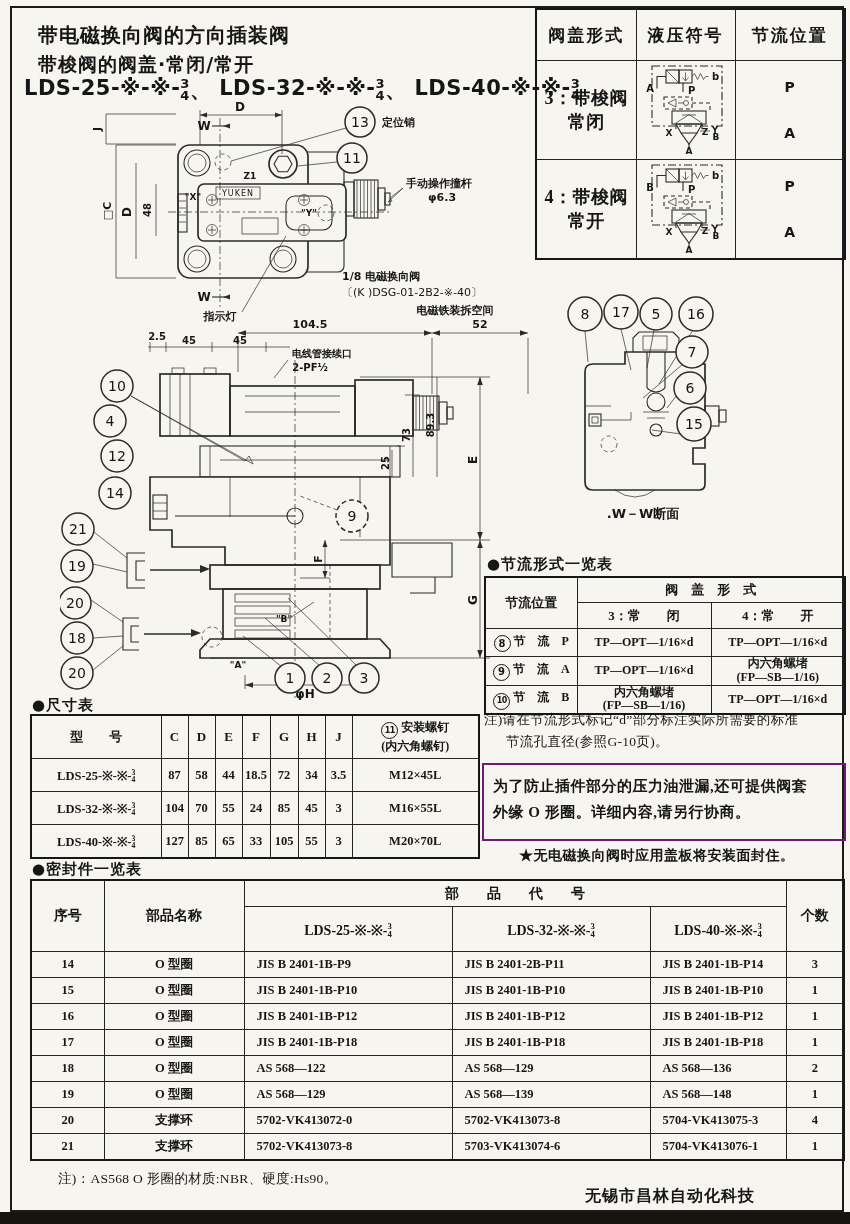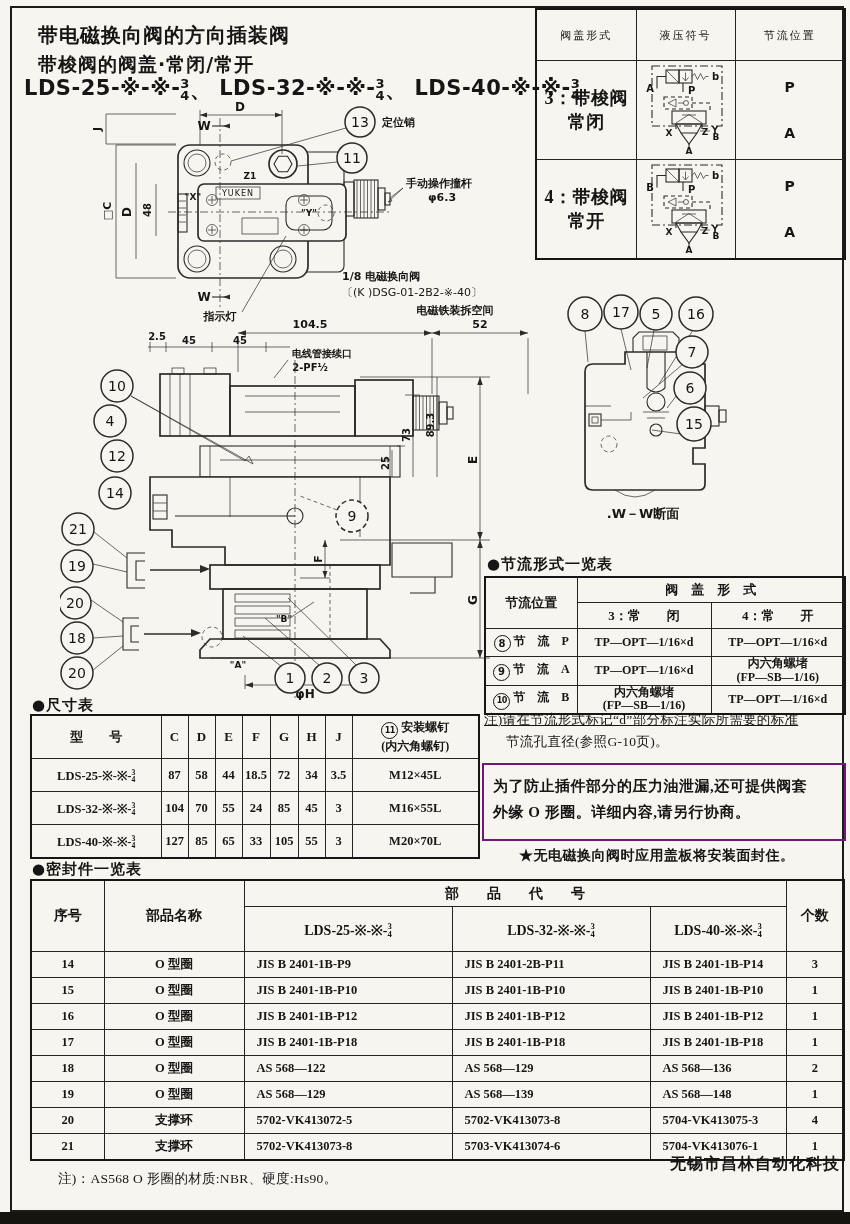--- a/index.html
+++ b/index.html
@@ -24,21 +24,21 @@
   .cjk{font-family:"Liberation Serif",serif;}
 
   
   .cn{display:inline-flex;align-items:center;justify-content:center;width:15px;height:15px;
       border:1.2px solid #161616;border-radius:50%;font-size:10px;line-height:1;
       font-family:"DejaVu Sans",sans-serif;margin-right:3px;vertical-align:-2px;flex:none;}
   .cn.sm{font-size:8px;letter-spacing:-0.5px;}
 
   
   .cover-table{position:absolute;left:535px;top:8px;width:309px;}
-  .cover-table th{height:50px;font-size:11px;font-weight:normal;letter-spacing:2px;}
+  .cover-table th{height:50px;font-size:17px;font-weight:bold;letter-spacing:2px;}
   .cover-table td{height:97px;text-align:center;vertical-align:middle;}
   .cover-type{font-size:18px;font-weight:bold;letter-spacing:0.5px;}
   .poscol{display:flex;flex-direction:column;justify-content:space-around;height:92px;
           font-size:14px;font-weight:bold;font-family:"DejaVu Sans",sans-serif;}
 
   
   .throttle-table{position:absolute;left:484px;top:576px;width:360px;}
   .throttle-table th{font-size:13px;font-weight:bold;margin-top:44px;}
   .throttle-table td{font-size:12px;font-weight:600;text-align:center;vertical-align:middle;}
   .two{font-size:11px;line-height:1.15;}
@@ -463,21 +463,21 @@
     <tr>
       <td style="height:27px;"><span class="cn sm">10</span><span>节　流　B</span></td>
       <td class="two">
             <div>内六角螺堵</div>
             <div>(FP—SB—1/16)</div>
           </td>
       <td>TP—OPT—1/16×d</td>
     </tr>
   </tbody>
     </table>
-  <div class="abs note-line" style="left:484px;top:711px;width:360px;text-decoration:underline;">注)请在节流形式标记“d”部分标注实际所需要的标准</div>
+  <div class="abs note-line" style="left:484px;top:711px;width:360px;">注)请在节流形式标记“d”部分标注实际所需要的标准</div>
   <div class="abs note-line" style="left:506px;top:733px;width:340px;">节流孔直径(参照G-10页)。</div>
 
   <div class="boxed-note">
     <div>为了防止插件部分的压力油泄漏,还可提供阀套</div>
     <div>外缘 O 形圈。详细内容,请另行协商。</div>
   </div>
   <div class="abs star-note" style="left:519px;top:847px;">★无电磁换向阀时应用盖板将安装面封住。</div>
 
   <div class="abs seclabel" style="left:32px;top:696px;">●尺寸表</div>
   <table class="dims-table btbl cjk">
@@ -645,31 +645,31 @@
       <td class="c">19</td>
       <td class="c">O 型圈</td>
       <td class="l">AS 568—129</td>
       <td class="l">AS 568—139</td>
       <td class="l">AS 568—148</td>
       <td class="c">1</td>
     </tr>
     <tr>
       <td class="c">20</td>
       <td class="c">支撑环</td>
-      <td class="l">5702-VK413072-5</td>
+      <td class="l">5702-VK413072-0</td>
       <td class="l">5702-VK413073-8</td>
       <td class="l">5704-VK413075-3</td>
       <td class="c">4</td>
     </tr>
     <tr>
       <td class="c">21</td>
       <td class="c">支撑环</td>
       <td class="l">5702-VK413073-8</td>
       <td class="l">5703-VK413074-6</td>
       <td class="l">5704-VK413076-1</td>
       <td class="c">1</td>
     </tr>
   </tbody>
     </table>
 
   <div class="abs note-line" style="left:58px;top:1170px;">注)：AS568 O 形圈的材质:NBR、硬度:Hs90。</div>
-  <div class="abs footer" style="left:500px;top:1154px;width:340px;text-align:right;">无锡市昌林自动化科技</div>
+  <div class="abs footer" style="left:500px;top:1186px;width:340px;text-align:center;">无锡市昌林自动化科技</div>
 </div>
 
 </body></html>

